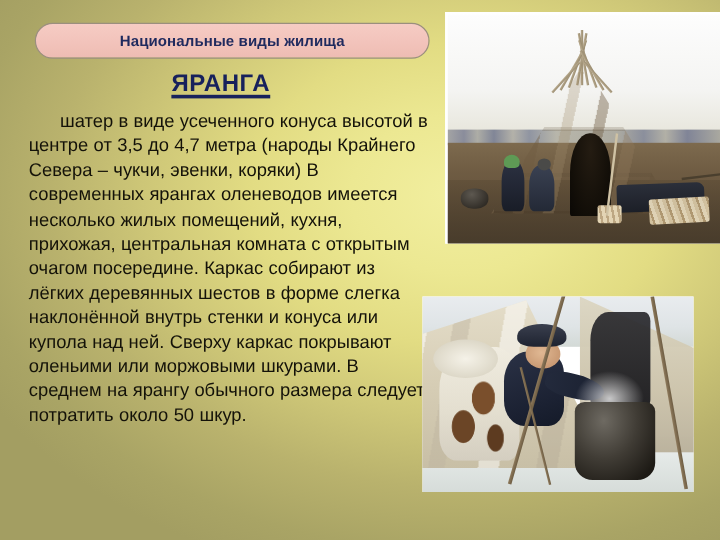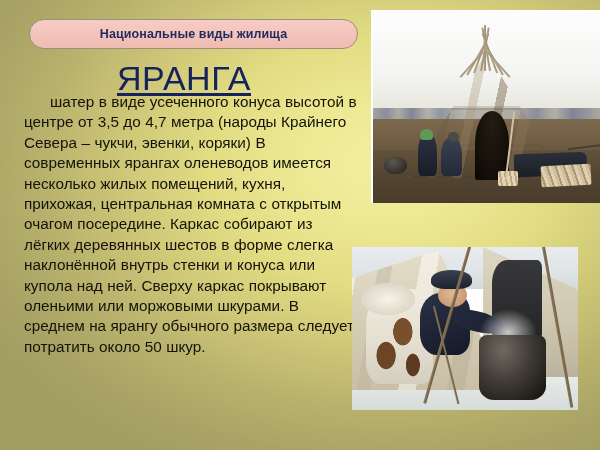--- a/index.html
+++ b/index.html
@@ -58,22 +58,22 @@
   
   #title {
     position: absolute;
     left: 0;
     top: 59px;
     width: 368px;
     text-align: center;
   }
   #title-text {
     display: inline-block;
-    font-size: 34px;
-    font-weight: normal;
+    font-size: 20px;
+    font-weight: bold;
     color: #17215c;
     text-decoration: underline;
     text-underline-offset: 3px;
     text-decoration-thickness: 3px;
     letter-spacing: 0.5px;
   }
 
   
   #body-text {
     position: absolute;

